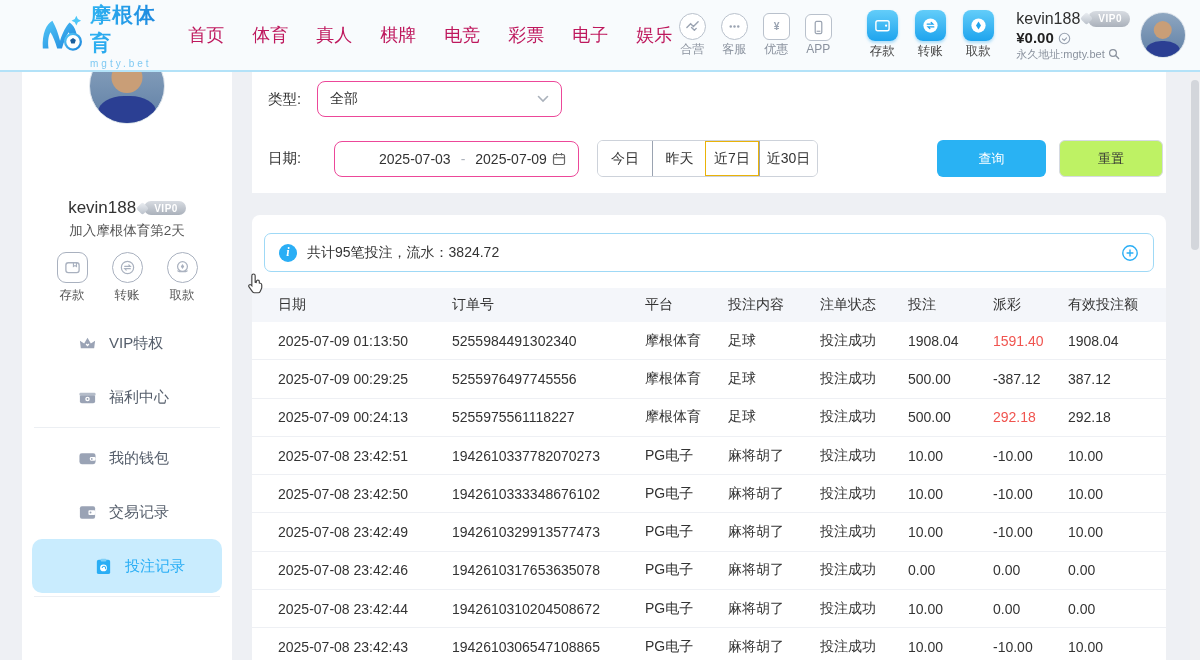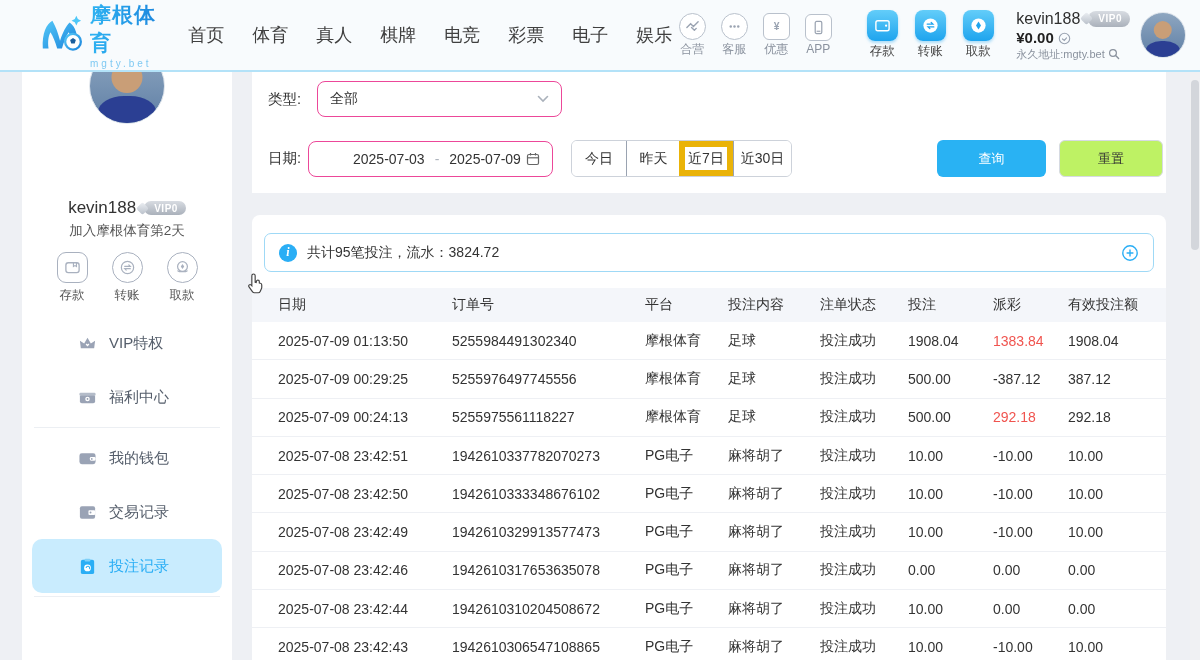--- a/index.html
+++ b/index.html
@@ -9,21 +9,21 @@
 
   
   .header { position:absolute; left:0; top:0; width:1200px; height:72px;
     background:#f8fbfd; border-bottom:2px solid #b3e2f8; display:flex; align-items:center; z-index:30; }
   .logo-wrap { display:flex; align-items:center; margin-left:38px; }
   .logo-text { margin-left:6px; }
   .logo-title { font-size:21px; font-weight:bold;
     background:linear-gradient(90deg,#2fb3f2,#1c86dd); -webkit-background-clip:text; background-clip:text; color:transparent; letter-spacing:1px; }
   .logo-sub { font-size:10px; color:#7fc9f2; letter-spacing:3px; margin-top:1px; }
   .nav { display:flex; margin-left:28px; gap:28px; }
-  .nav-item { font-size:18px; color:#404040; cursor:pointer; white-space:nowrap; }
+  .nav-item { font-size:18px; color:#be185d; cursor:pointer; white-space:nowrap; }
   .hdr-right { display:flex; align-items:center; margin-left:auto; margin-right:14px; }
   .gicon-item { width:40px; text-align:center; margin-right:2px; cursor:pointer; }
   .gicon { width:27px; height:27px; border:1.5px solid #b9c1cc; border-radius:50%;
     display:inline-flex; align-items:center; justify-content:center; color:#9aa3b1; background:#fff; }
   .gicon.square { border-radius:6px; }
   .gicon-label { font-size:12px; color:#8a929e; margin-top:1px; }
   .btile-item { width:48px; text-align:center; cursor:pointer; }
   .btile-group { display:flex; margin-left:18px; margin-right:14px; }
   .btile { width:31px; height:31px; border-radius:8px; margin:0 auto;
     background:linear-gradient(180deg,#63cdf9,#1ea4ee); box-shadow:0 2px 3px rgba(30,164,238,.35);
@@ -57,38 +57,38 @@
   .side-quick { top:108px; }
   .sq-item { text-align:center; cursor:pointer; width:44px; }
   .sq-icon { width:31px; height:31px; margin:0 auto; border:1.6px solid #a9b1bf; border-radius:9px;
     display:flex; align-items:center; justify-content:center; color:#a9b1bf; background:#fff; }
   .sq-icon.round { border-radius:50%; }
   .sq-label { font-size:12.5px; color:#555; margin-top:4px; }
   .menu { position:absolute; top:190px; left:0; width:100%; }
   .menu-item { height:54px; display:flex; align-items:center; padding-left:56px; cursor:pointer;
     font-size:15px; color:#555e6b; position:relative; }
   .menu-item .mi-icon { width:19px; height:19px; margin-right:12px; display:inline-flex; }
-  .menu-item.active { margin:0 10px; padding-left:46px; border-radius:10px;
+  .menu-item.active { margin:0 10px; padding-left:62px; border-radius:10px;
     background:#c9ecfe; color:#2aaef5; }
   .menu-divider { height:1px; background:#eceff3; margin:3px 12px; }
 
   
   .filter-card { position:absolute; left:252px; top:72px; width:914px; height:121px; background:#fff; }
   .f-row { position:absolute; display:flex; align-items:center; }
   .f-label { font-size:14.5px; color:#333; width:38px; }
   .select-box, .date-box { width:245px; height:36px; border:1px solid #ec4899; border-radius:8px;
     background:#fff; display:flex; align-items:center; padding:0 12px; cursor:pointer; }
   .select-value { font-size:14px; color:#333; flex:1; }
   .date-box { width:245px; font-size:14px; color:#333; }
   .date-sep { color:#aeb4bd; margin:0 10px; }
   .range-group { display:flex; border:1px solid #cdd2da; border-radius:6px; overflow:hidden; margin-left:18px; height:37px; }
   .range-btn { width:54px; display:flex; align-items:center; justify-content:center;
     font-size:14px; color:#333; background:#fff; cursor:pointer; border-left:1px solid #9aa3b1; }
   .range-btn:first-child { border-left:none; }
-  .range-btn.selected { border:6px solid #eab308; margin-left:-1px; }
+  .range-btn.selected { border:1px solid #eab308; margin-left:-1px; }
   .range-btn.wide { width:58px; }
   .btn { height:37px; border-radius:6px; font-size:13px; font-weight:normal;
     display:flex; align-items:center; justify-content:center; cursor:pointer; }
   .btn-primary { width:109px; background:#29b2f3; color:#fff; }
   .btn-plain { width:104px; background:#bef264; color:#333; border:1px solid #d6dae2; }
 
   
   .table-card { position:absolute; left:252px; top:215px; width:914px; height:445px;
     background:#fff; border-radius:8px 8px 0 0; overflow:hidden; }
   .summary-bar { position:absolute; left:12px; top:18px; width:890px; height:39px;
@@ -356,21 +356,21 @@
       <span class="select-value">全部</span>
       <span>
         <svg width="12" height="8" viewBox="0 0 12 8">
             <path d="M1.5 1.5L6 6l4.5-4.5" stroke="#aab1bb" stroke-width="1.6" fill="none" stroke-linecap="round"></path>
           </svg>
       </span>
     </div>
   </div>
   <div class="f-row" style="left:16px; top:68px;">
     <span class="f-label">日期:</span>
-    <div class="date-box" style="margin-left:2px;padding-left:44px;">
+    <div class="date-box" style="margin-left:28px;padding-left:44px;">
       <span>2025-07-03</span>
       <span class="date-sep">-</span>
       <span>2025-07-09</span>
       <span style="margin-left:auto;">
         <svg width="14" height="14" viewBox="0 0 14 14">
             <rect x="1.5" y="2.5" width="11" height="10" rx="1.5" stroke="#666" stroke-width="1.2" fill="none"></rect>
             <line x1="1.5" y1="5.8" x2="12.5" y2="5.8" stroke="#666" stroke-width="1.2"></line>
             <line x1="4.5" y1="1" x2="4.5" y2="3.5" stroke="#666" stroke-width="1.2"></line>
             <line x1="9.5" y1="1" x2="9.5" y2="3.5" stroke="#666" stroke-width="1.2"></line>
           </svg>
@@ -412,21 +412,21 @@
   </div>
 
   <div class="tbody" id="tbody">
     <div class="grid-row trow">
       <span class="cell">2025-07-09 01:13:50</span>
       <span class="cell">5255984491302340</span>
       <span class="cell">摩根体育</span>
       <span class="cell">足球</span>
       <span class="cell">投注成功</span>
       <span class="cell">1908.04</span>
-      <span class="cell red">1383.84</span>
+      <span class="cell red">1591.40</span>
       <span class="cell">1908.04</span>
     </div>
 
     <div class="grid-row trow">
       <span class="cell">2025-07-09 00:29:25</span>
       <span class="cell">5255976497745556</span>
       <span class="cell">摩根体育</span>
       <span class="cell">足球</span>
       <span class="cell">投注成功</span>
       <span class="cell">500.00</span>

